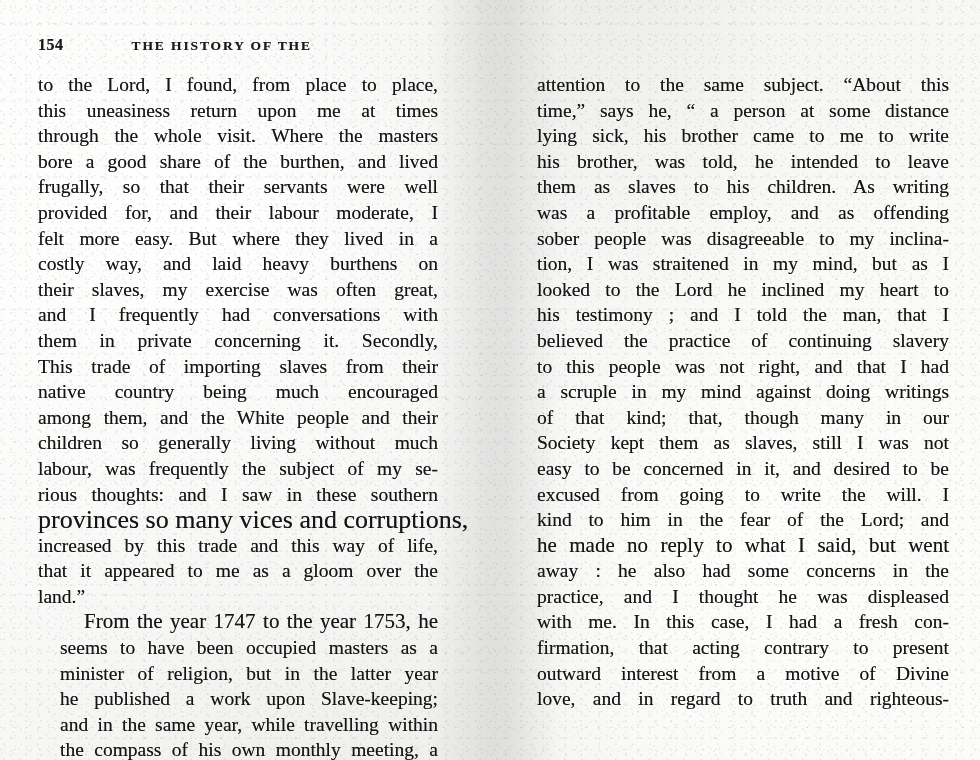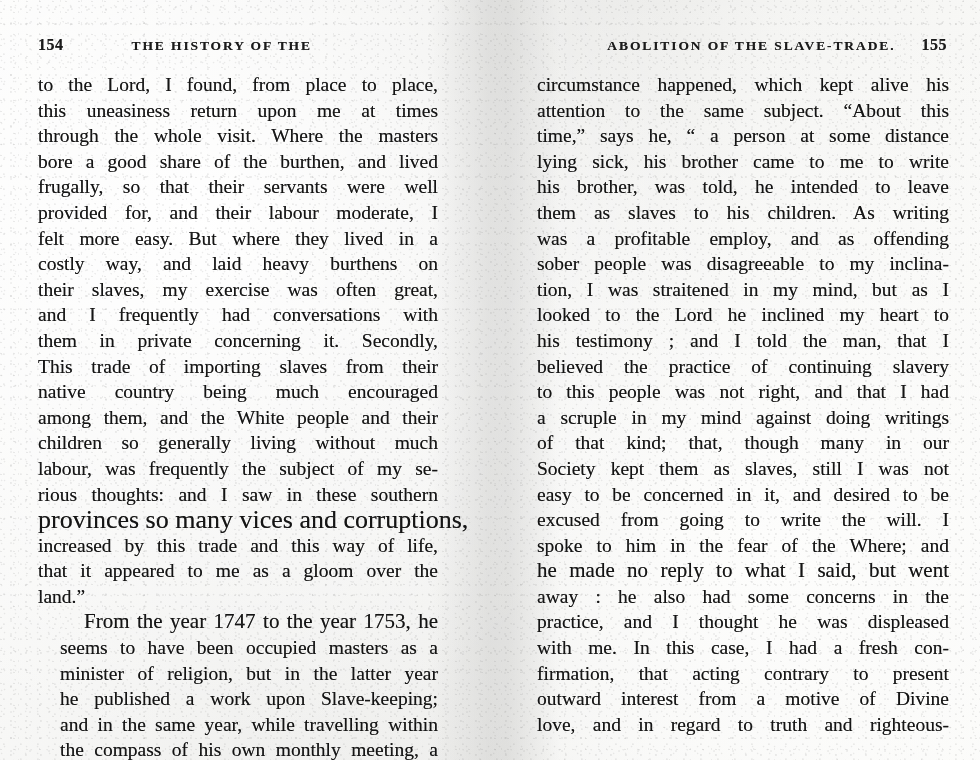--- a/index.html
+++ b/index.html
@@ -156,46 +156,41 @@
       <span class="body-line indent" style="font-size: 21px; letter-spacing: 0px; word-spacing: 0px;">From the year 1747 to the year 1753, he</span>
       <span class="body-line" style="font-size: 19.5px; letter-spacing: 0px; word-spacing: 0px;">seems to have been occupied masters as a</span>
       <span class="body-line" style="font-size: 19.5px; letter-spacing: 0px; word-spacing: 0px;">minister of religion, but in the latter year</span>
       <span class="body-line" style="font-size: 19.5px; letter-spacing: 0px; word-spacing: 0px;">he published a work upon Slave-keeping;</span>
       <span class="body-line" style="font-size: 19.5px; letter-spacing: 0px; word-spacing: 0px;">and in the same year, while travelling within</span>
       <span class="body-line" style="font-size: 19.5px; letter-spacing: 0px; word-spacing: 0px;">the compass of his own monthly meeting, a</span>
     </div>
 
   </div>
 
-  <div class="running-head recto">
-    <span class="head-title">ABOLITION OF THE SLAVE-TRADE.</span>
-    <span class="folio">155</span>
-  </div>
 
   <div class="text-column right">
     <div class="para">
-      <span class="body-line" style="font-size: 19.5px; letter-spacing: 0px; word-spacing: 0px;">circumstance happened, which kept alive his</span>
       <span class="body-line" style="font-size: 19.5px; letter-spacing: 0px; word-spacing: 0px;">attention to the same subject.   “About this</span>
       <span class="body-line" style="font-size: 19.5px; letter-spacing: 0px; word-spacing: 0px;">time,” says he, “ a person at some distance</span>
       <span class="body-line" style="font-size: 19.5px; letter-spacing: 0px; word-spacing: 0px;">lying sick, his brother came to me to write</span>
       <span class="body-line" style="font-size: 19.5px; letter-spacing: 0px; word-spacing: 0px;">his brother, was told, he intended to leave</span>
       <span class="body-line" style="font-size: 19.5px; letter-spacing: 0px; word-spacing: 0px;">them as slaves to his children.   As writing</span>
       <span class="body-line" style="font-size: 19.5px; letter-spacing: 0px; word-spacing: 0px;">was a profitable employ, and as offending</span>
       <span class="body-line" style="font-size: 19.5px; letter-spacing: 0px; word-spacing: 0px;">sober people was disagreeable to my inclina-</span>
       <span class="body-line" style="font-size: 19.5px; letter-spacing: 0px; word-spacing: 0px;">tion, I was straitened in my mind, but as I</span>
       <span class="body-line" style="font-size: 19.5px; letter-spacing: 0px; word-spacing: 0px;">looked to the Lord he inclined my heart to</span>
       <span class="body-line" style="font-size: 19.5px; letter-spacing: 0px; word-spacing: 0px;">his testimony ; and I told the man, that I</span>
       <span class="body-line" style="font-size: 19.5px; letter-spacing: 0px; word-spacing: 0px;">believed the practice of continuing slavery</span>
       <span class="body-line" style="font-size: 19.5px; letter-spacing: 0px; word-spacing: 0px;">to this people was not right, and that I had</span>
       <span class="body-line" style="font-size: 19.5px; letter-spacing: 0px; word-spacing: 0px;">a scruple in my mind against doing writings</span>
       <span class="body-line" style="font-size: 19.5px; letter-spacing: 0px; word-spacing: 0px;">of that kind; that, though many in our</span>
       <span class="body-line" style="font-size: 19.5px; letter-spacing: 0px; word-spacing: 0px;">Society kept them as slaves, still I was not</span>
       <span class="body-line" style="font-size: 19.5px; letter-spacing: 0px; word-spacing: 0px;">easy to be concerned in it, and desired to be</span>
       <span class="body-line" style="font-size: 19.5px; letter-spacing: 0px; word-spacing: 0px;">excused from going to write the will.   I</span>
-      <span class="body-line" style="font-size: 19.5px; letter-spacing: 0px; word-spacing: 0px;">spoke to him in the fear of the Where; and</span>
+      <span class="body-line" style="font-size: 19.5px; letter-spacing: 0px; word-spacing: 0px;">kind to him in the fear of the Lord; and</span>
       <span class="body-line" style="font-size: 21px; letter-spacing: 0px; word-spacing: 0px;">he made no reply to what I said, but went</span>
       <span class="body-line" style="font-size: 19.5px; letter-spacing: 0px; word-spacing: 0px;">away : he also had some concerns in the</span>
       <span class="body-line" style="font-size: 19.5px; letter-spacing: 0px; word-spacing: 0px;">practice, and I thought he was displeased</span>
       <span class="body-line" style="font-size: 19.5px; letter-spacing: 0px; word-spacing: 0px;">with me.   In this case, I had a fresh con-</span>
       <span class="body-line" style="font-size: 19.5px; letter-spacing: 0px; word-spacing: 0px;">firmation, that acting contrary to present</span>
       <span class="body-line" style="font-size: 19.5px; letter-spacing: 0px; word-spacing: 0px;">outward interest from a motive of Divine</span>
       <span class="body-line" style="font-size: 19.5px; letter-spacing: 0px; word-spacing: 0px;">love, and in regard to truth and righteous-</span>
     </div>
 
   </div>

